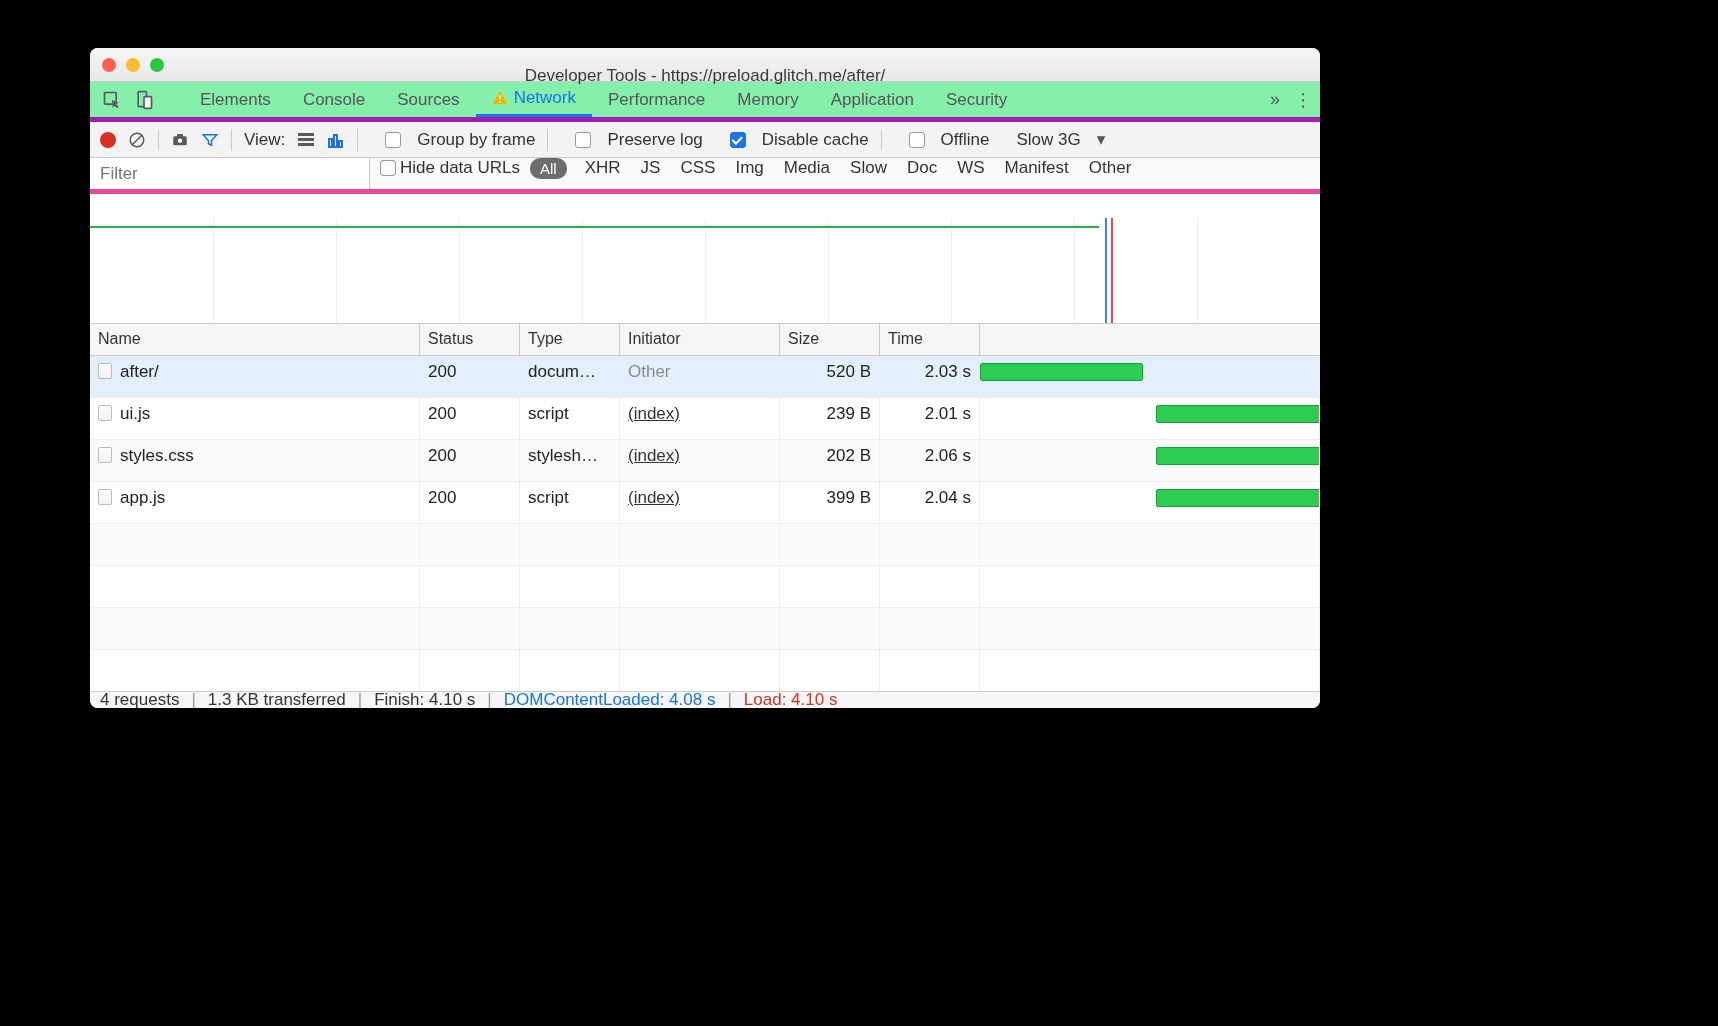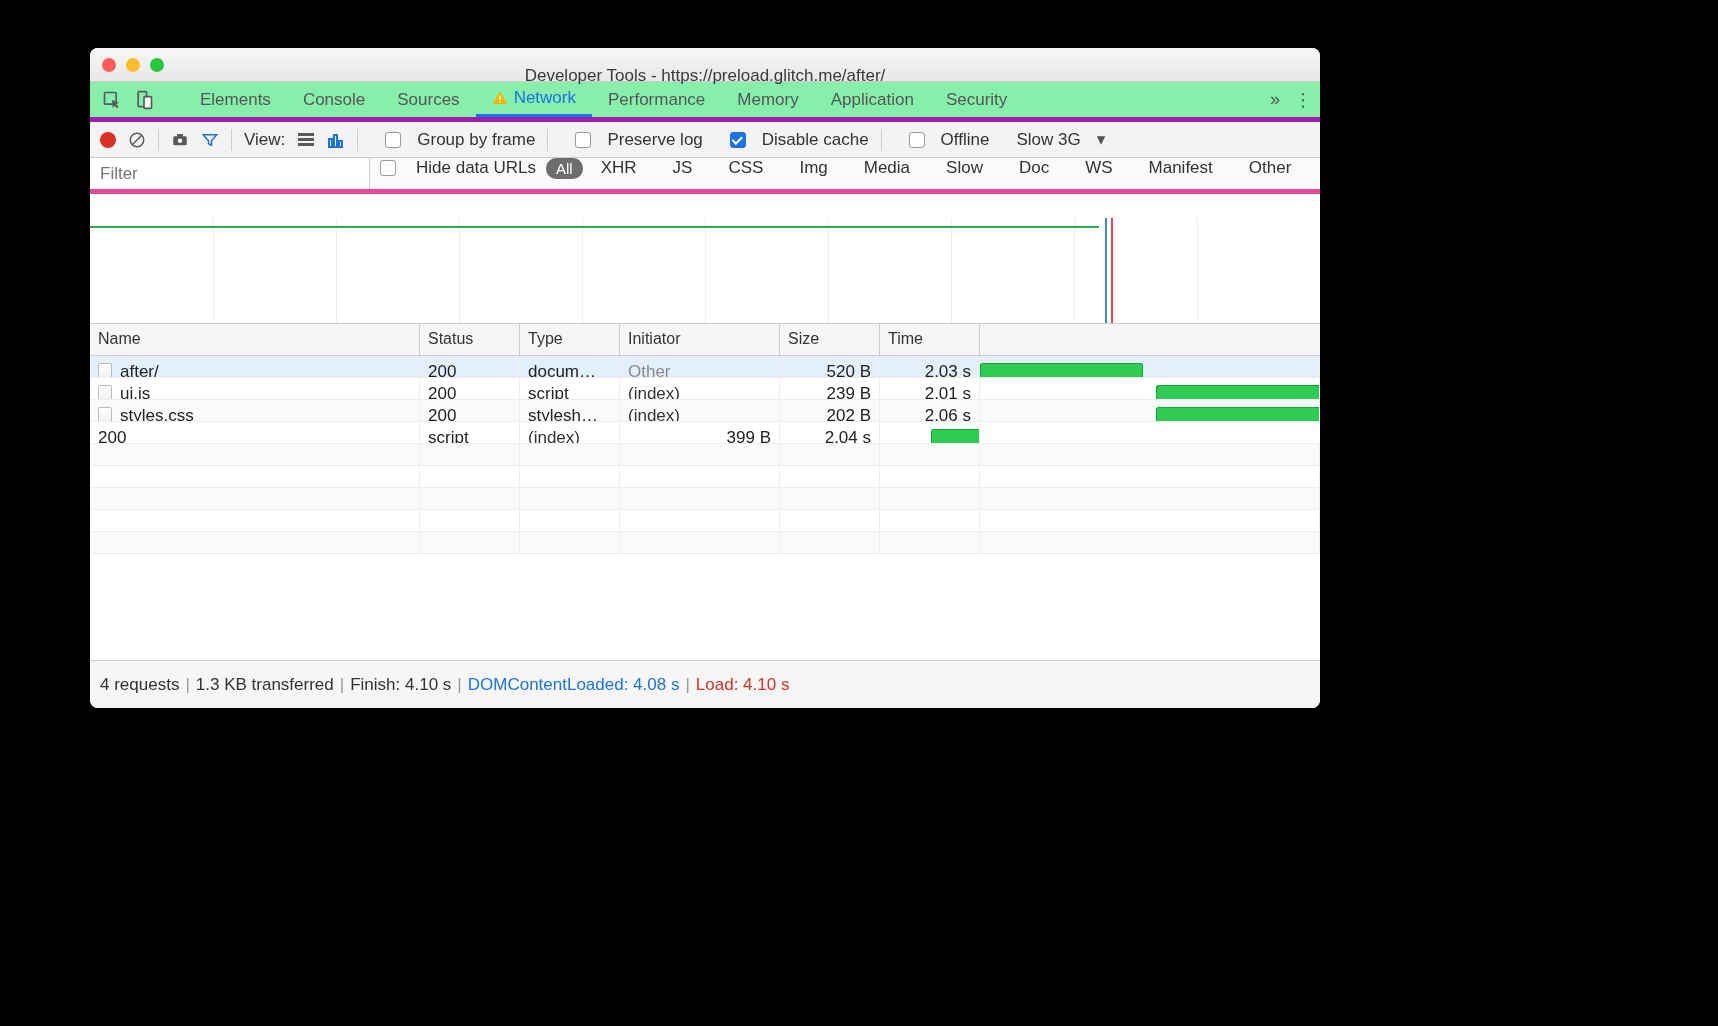--- a/index.html
+++ b/index.html
@@ -62,51 +62,51 @@
   .chk.on::after{content:"";width:8px;height:4px;border:2px solid #fff;border-top:none;border-right:none;transform:rotate(-45deg) translate(0,-1px);}
   .toolbar .group{display:flex;align-items:center;gap:16px;margin-left:15px;}
   .small-icon{color:#5a5a5a;}
   
   .filterbar{
     height:36px;border-bottom:5px solid #ec4899;
     display:flex;align-items:flex-start;background:#fafafa;
     font-size:17px;color:#333;padding:0 0 0 0;gap:0;
   }
   .filter-input{width:280px;height:100%;border:none;border-right:1px solid #ccc;background:#fff;padding:0 10px;font-size:17px;color:#888;}
-  .filterbar .group{display:flex;align-items:center;gap:20px;padding:0 10px;}
+  .filterbar .group{display:flex;align-items:center;gap:4px;padding:0 10px;}
   .pill{background:#6d6d6d;color:#fff;border-radius:10px;padding:2px 10px;font-size:15px;}
   .filter-types span{padding:0 8px;color:#333;}
   
   .overview{height:130px;border-bottom:1px solid #ccc;position:relative;background:#fff;}
   .ov-ticks{height:24px;border-bottom:1px solid #ccc;display:flex;font-size:13px;color:#555;}
   .ov-tick{flex:1;border-right:1px solid #eee;text-align:right;padding-right:6px;line-height:24px;}
   .ov-body{position:absolute;top:24px;left:0;right:0;bottom:0;}
   .ov-greenline{position:absolute;top:8px;left:0;height:2px;background:#26b14c;}
   .ov-grid{position:absolute;top:0;bottom:0;width:1px;background:#eee;}
   .ov-vblue{position:absolute;top:0;bottom:0;width:2px;background:#3b82f6;}
   .ov-vred{position:absolute;top:0;bottom:0;width:2px;background:#ef4444;}
   
   .net-table{flex:1;display:flex;flex-direction:column;overflow:hidden;}
   .thead,.trow{display:grid;grid-template-columns: 330px 100px 100px 160px 100px 100px 1fr;}
   .thead{height:32px;background:#f6f6f6;border-bottom:1px solid #ccc;font-size:16px;color:#333;}
   .th{padding:6px 8px;border-right:1px solid #ccc;position:relative;}
   .th.sort::after{content:"▲";position:absolute;right:10px;color:#666;font-size:11px;}
   .tbody{flex:1;overflow:auto;background:#fff;}
-  .trow{height:22px;font-size:17px;color:#222;border-bottom:1px solid #eee;}
+  .trow{height:42px;font-size:17px;color:#222;border-bottom:1px solid #eee;}
   .trow:nth-child(odd){background:#fafafa;}
   .trow.selected{background:#e3effd;}
   .td{padding:6px 8px;border-right:1px solid #eee;white-space:nowrap;overflow:hidden;text-overflow:ellipsis;}
   .td.r{text-align:right;}
   .file-icon{display:inline-block;width:14px;height:16px;border:1px solid #bbb;border-radius:2px;margin-right:8px;vertical-align:-2px;background:linear-gradient(#fff,#f0f0f0);}
   .link{color:#333;text-decoration:underline;}
   .muted{color:#8a8a8a;}
   .wf-cell{position:relative;padding:4px 8px;}
   .wf-bar{position:absolute;top:7px;height:18px;background:#2ecc52;border:1px solid #13a53a;border-radius:2px;}
   
-  .status{height:48px;border-top:1px solid #ccc;background:#f6f6f6;font-size:17px;color:#333;display:flex;align-items:center;padding:0 10px;}
+  .status{height:17px;border-top:1px solid #ccc;background:#f6f6f6;font-size:17px;color:#333;display:flex;align-items:center;padding:0 10px;gap:6px;}
   .status .blue{color:#1a73e8;}
   .status .red{color:#d93025;}
   .status .sep{color:#999;margin:0 6px;}
   
   svg{display:block;}
 </style>
 </head>
 <body>
 
 <div class="window">
@@ -310,20 +310,21 @@
           <div class="td">200</div>
           <div class="td">stylesh…</div>
           <div class="td"><span class="link">(index)</span></div>
           <div class="td r">202 B</div>
           <div class="td r">2.06 s</div>
           <div class="td wf-cell">
             <div class="wf-bar" style="left: 52%; width: 50%;"></div>
           </div>
         </div>
         <div class="trow">
+          <div class="td"><span class="file-icon"></span>app.js</div>
           <div class="td">200</div>
           <div class="td">script</div>
           <div class="td"><span class="link">(index)</span></div>
           <div class="td r">399 B</div>
           <div class="td r">2.04 s</div>
           <div class="td wf-cell">
             <div class="wf-bar" style="left: 52%; width: 50%;"></div>
           </div>
         </div>
         <div class="trow">

